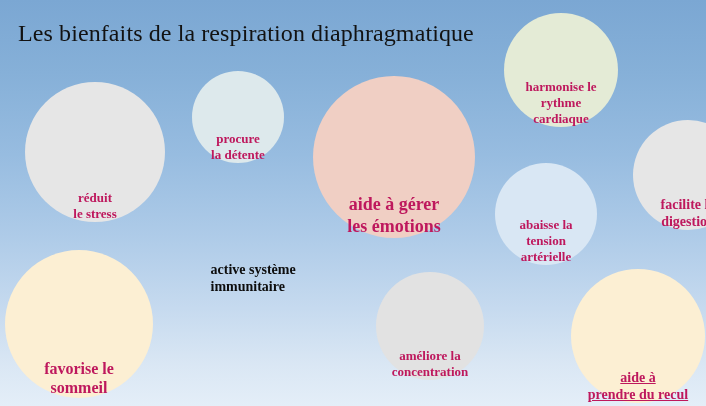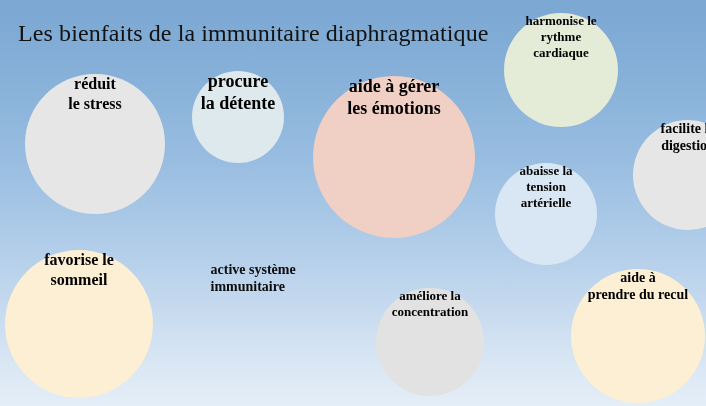--- a/index.html
+++ b/index.html
@@ -31,25 +31,25 @@
     font-weight: normal;
     color: #121212;
     letter-spacing: 0.1px;
     white-space: nowrap;
     line-height: 1.1;
   }
   .bubble {
     position: absolute;
     border-radius: 50%;
     display: flex;
-    align-items: flex-start;
+    align-items: flex-end;
     justify-content: center;
     text-align: center;
     font-family: "Liberation Serif", "DejaVu Serif", serif;
-    color: #000000;
+    color: #be185d;
     font-weight: bold;
     line-height: 1.22;
     box-sizing: border-box;
   }
   .bubble .label {
     display: block;
     padding: 0 6px;
   }
   .floating-label {
     position: absolute;
@@ -59,46 +59,46 @@
     font-weight: bold;
     line-height: 1.22;
     white-space: pre-line;
   }
 </style>
 </head>
 <body>
 
 <div id="slide">
 
-  <div class="title">Les bienfaits de la immunitaire diaphragmatique</div>
+  <div class="title">Les bienfaits de la respiration diaphragmatique</div>
 
   <div id="bubble-layer">
-      <div class="bubble" style="left: 25px; top: 74px; width: 140px; height: 140px; background: rgb(230, 230, 230); font-size: 16px;">
+      <div class="bubble" style="left: 25px; top: 82px; width: 140px; height: 140px; background: rgb(230, 230, 230); font-size: 13px;">
         <span class="label">réduit<br>le stress</span>
       </div>
-      <div class="bubble" style="left: 192px; top: 71px; width: 92px; height: 92px; background: rgb(221, 233, 236); font-size: 18px;">
+      <div class="bubble" style="left: 192px; top: 71px; width: 92px; height: 92px; background: rgb(221, 233, 236); font-size: 13px;">
         <span class="label">procure<br>la détente</span>
       </div>
       <div class="bubble" style="left: 313px; top: 76px; width: 162px; height: 162px; background: rgb(240, 207, 196); font-size: 18px;">
         <span class="label">aide à gérer<br>les émotions</span>
       </div>
       <div class="bubble" style="left: 504px; top: 13px; width: 114px; height: 114px; background: rgb(228, 235, 214); font-size: 13px;">
         <span class="label">harmonise le<br>rythme<br>cardiaque</span>
       </div>
       <div class="bubble" style="left: 633px; top: 120px; width: 110px; height: 110px; background: rgb(230, 230, 230); font-size: 14px;">
         <span class="label">facilite la<br>digestion</span>
       </div>
       <div class="bubble" style="left: 495px; top: 163px; width: 102px; height: 102px; background: rgb(217, 231, 244); font-size: 13px;">
         <span class="label">abaisse la<br>tension<br>artérielle</span>
       </div>
       <div class="bubble" style="left: 5px; top: 250px; width: 148px; height: 148px; background: rgb(252, 239, 211); font-size: 16px;">
         <span class="label">favorise le<br>sommeil</span>
       </div>
-      <div class="bubble" style="left: 376px; top: 288px; width: 108px; height: 108px; background: rgb(226, 226, 226); font-size: 13px;">
+      <div class="bubble" style="left: 376px; top: 272px; width: 108px; height: 108px; background: rgb(226, 226, 226); font-size: 13px;">
         <span class="label">améliore la<br>concentration</span>
       </div>
-      <div class="bubble" style="left: 571px; top: 269px; width: 134px; height: 134px; background: rgb(252, 239, 211); font-size: 14px;">
+      <div class="bubble" style="left: 571px; top: 269px; width: 134px; height: 134px; background: rgb(252, 239, 211); font-size: 14px; text-decoration: underline;">
         <span class="label">aide à<br>prendre du recul</span>
       </div>
       <div class="floating-label" style="font-size: 14px; font-weight: bold; left: 210.5px; top: 261px;">active système<br>immunitaire</div>
     </div>
 
 </div>
 
 </body></html>

